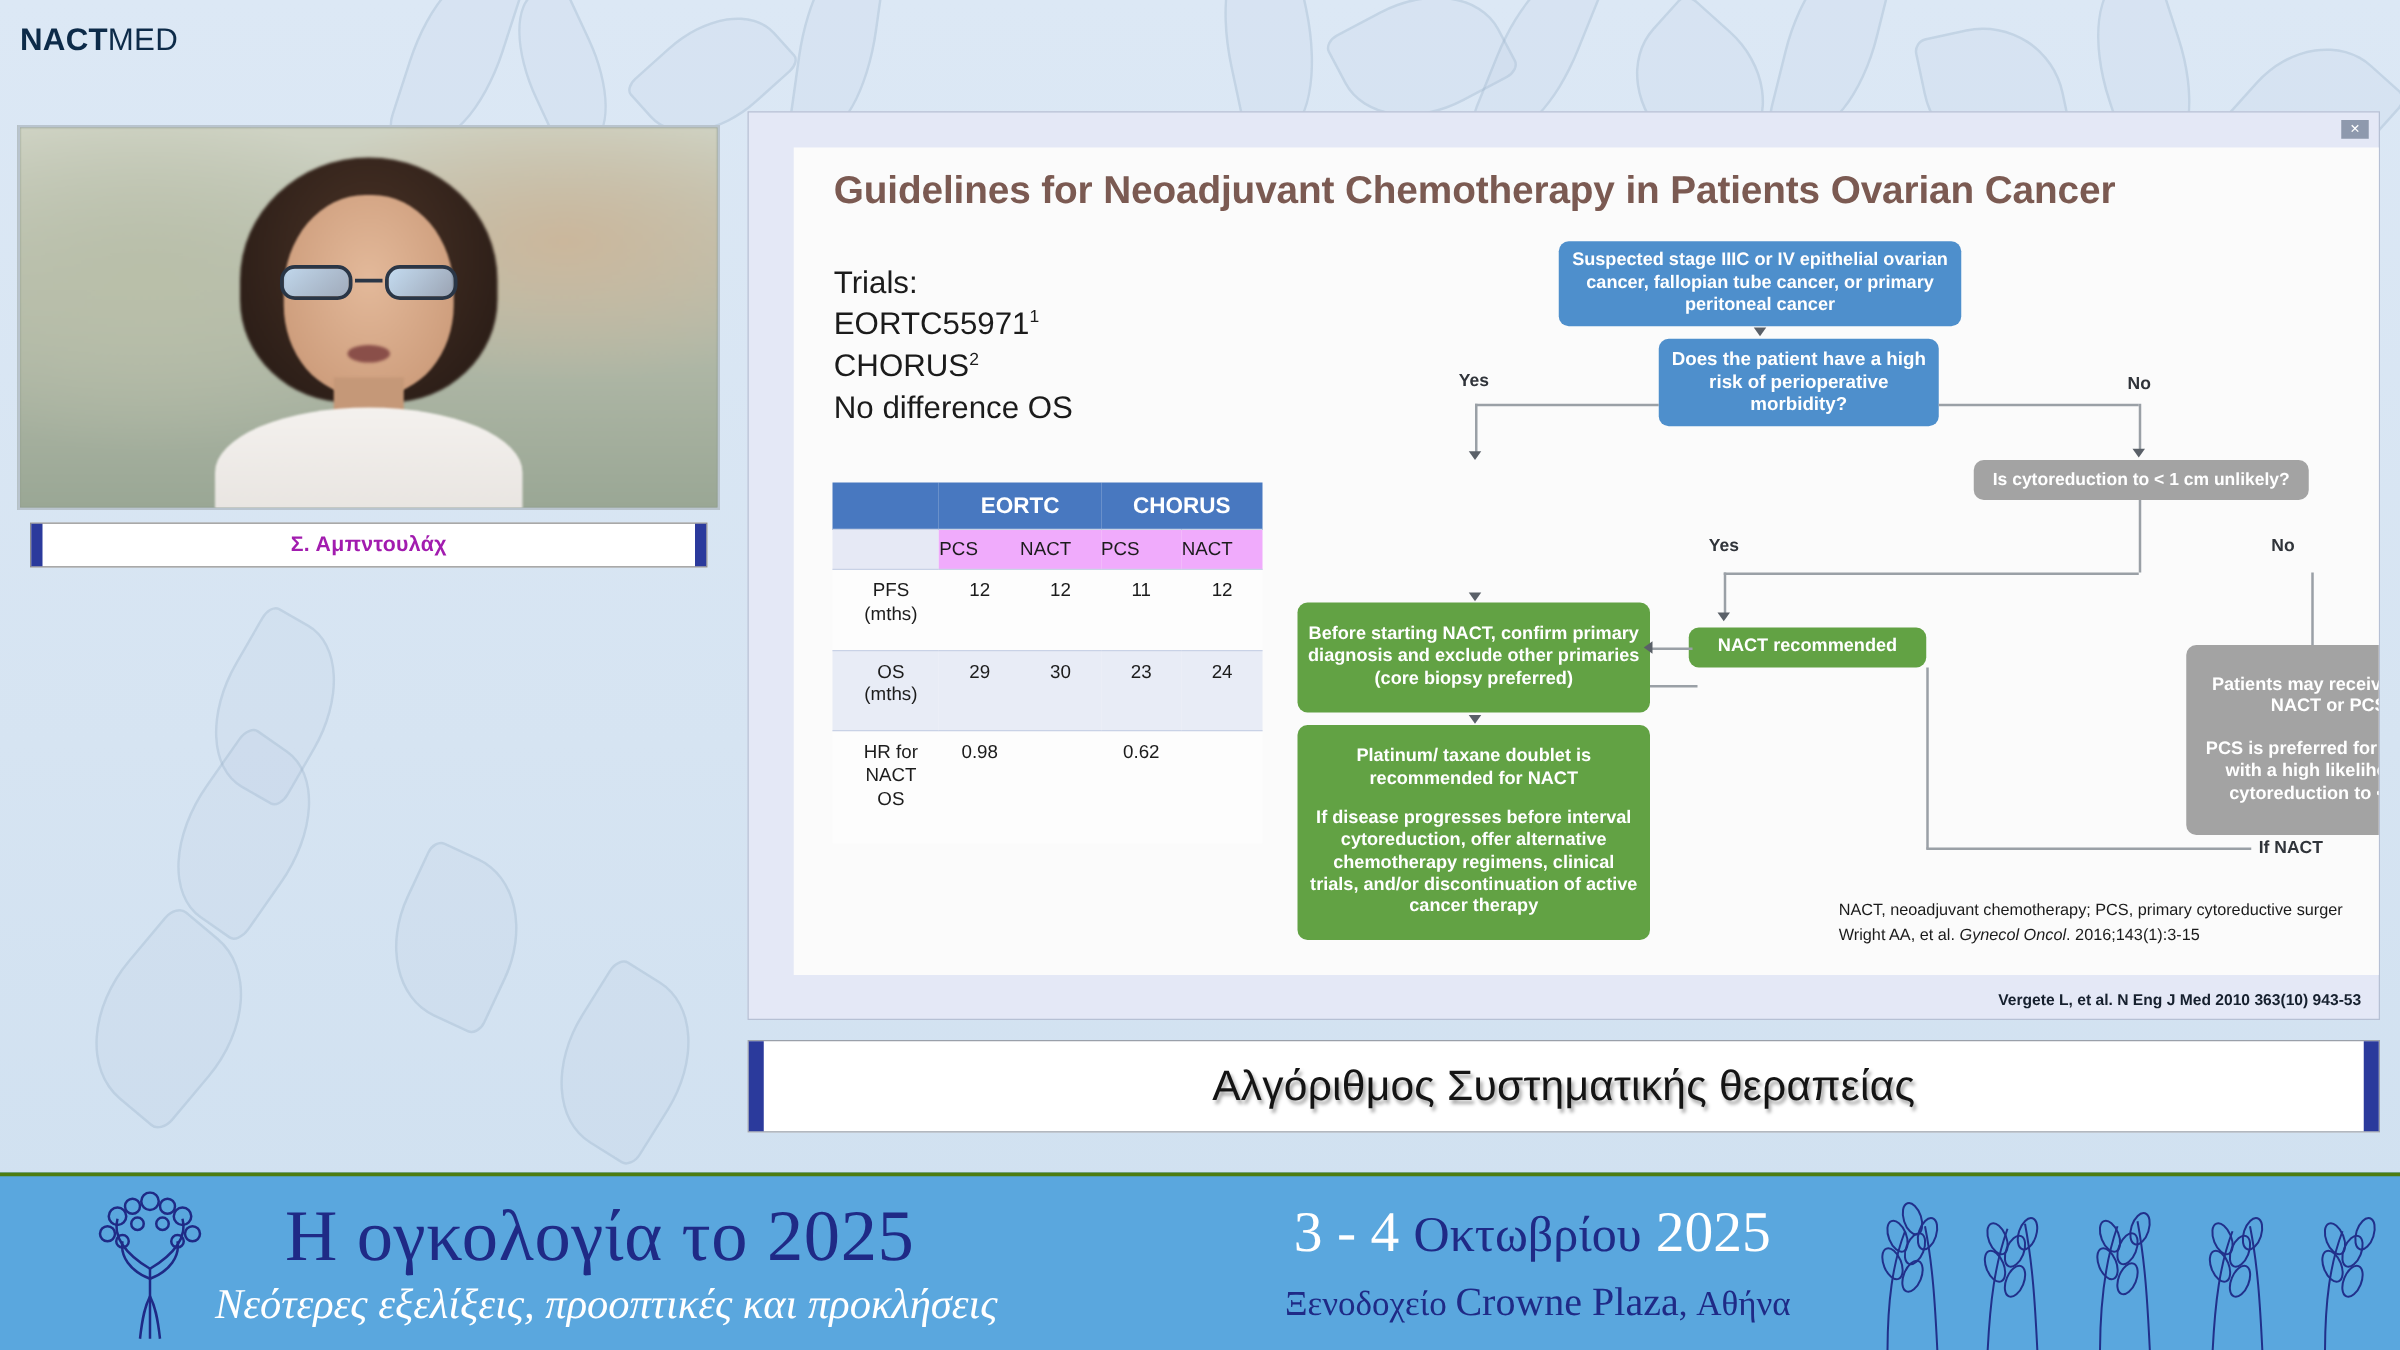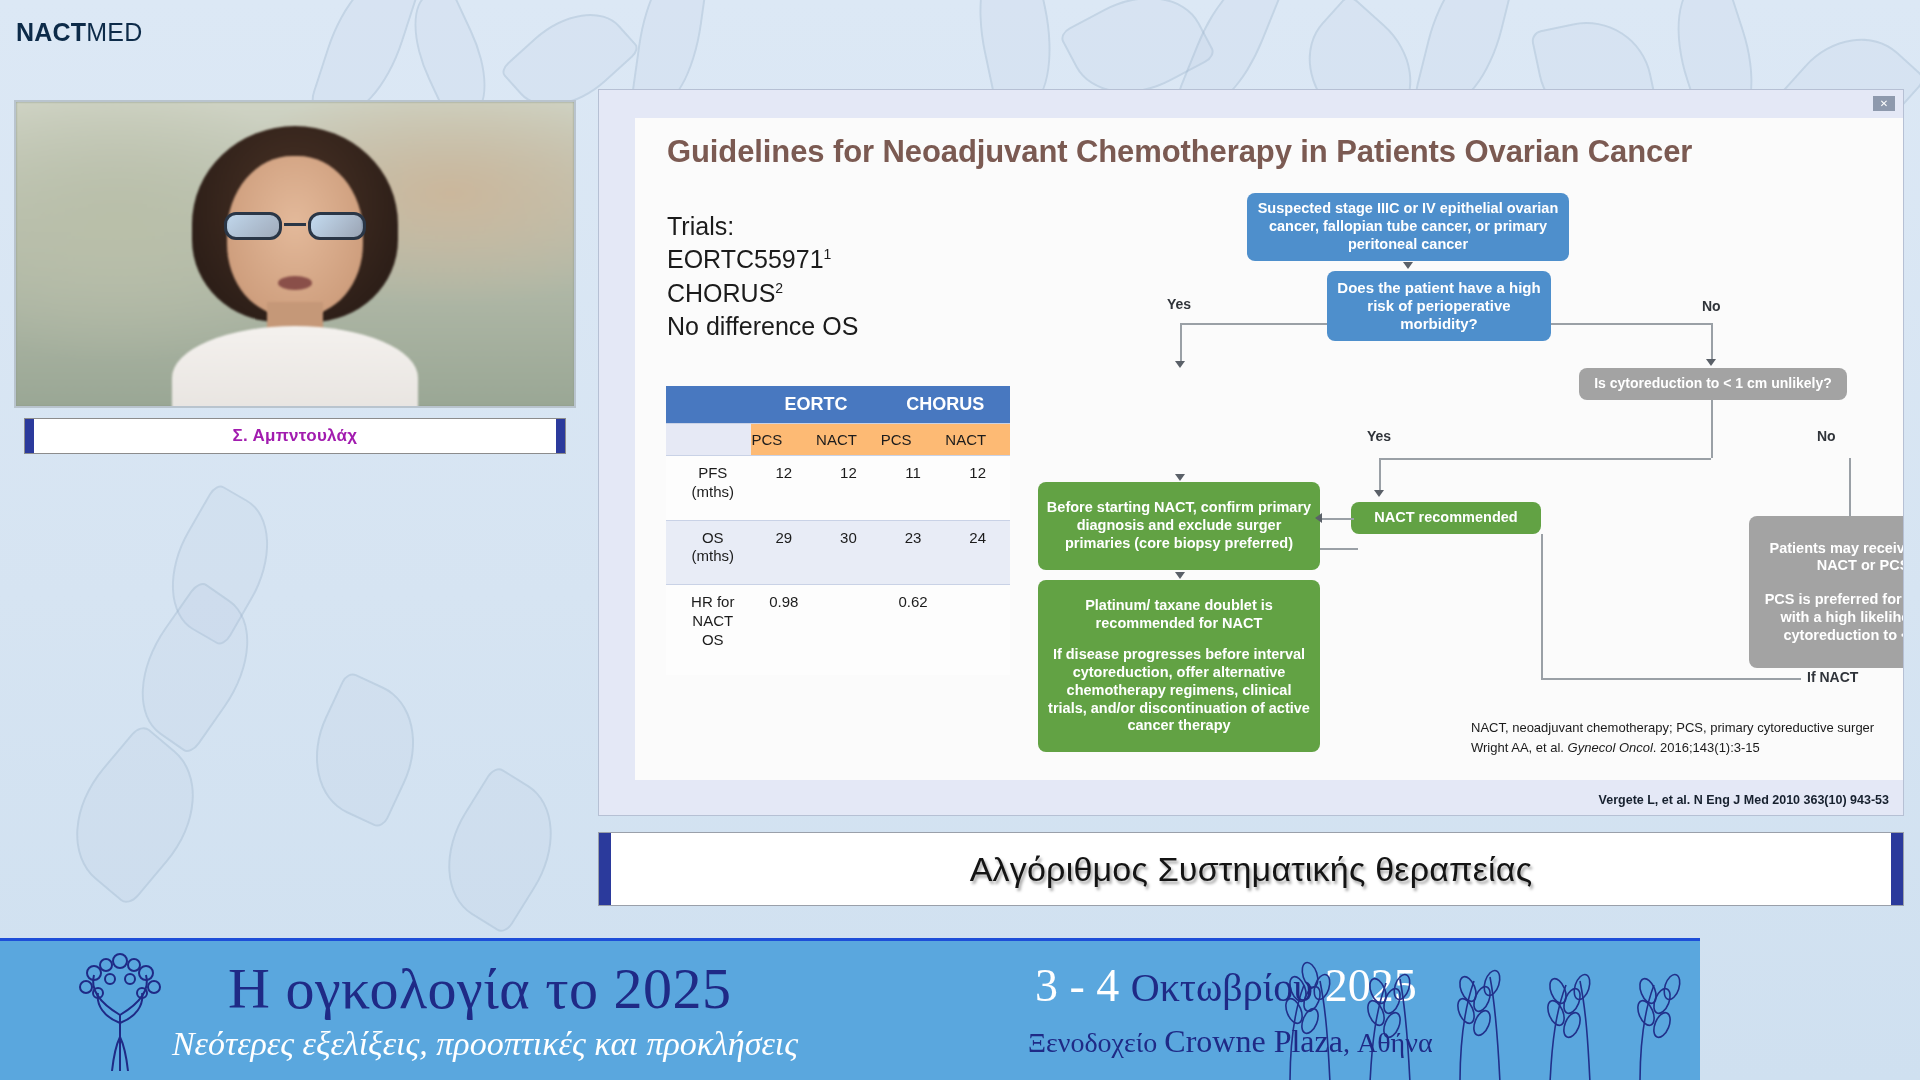--- a/index.html
+++ b/index.html
@@ -163,21 +163,21 @@
     width: 344px;
     border-collapse: collapse;
     font-size: 15px; color: #1c1c1c;
   }
   table.data th.grp {
     background: #4878c0; color: #fff; font-weight: 700;
     font-size: 18px; text-align: center; padding: 8px 0;
   }
   table.data th.blank { background: #4878c0; }
   table.data td.sub {
-    background: #fdba74; padding: 7px 0; text-align: left; font-size: 15px;
+    background: #f0abfc; padding: 7px 0; text-align: left; font-size: 15px;
   }
   table.data td.subblank { background: #e6e9f5; }
   table.data tr.r-odd td { background: #fdfdfd; }
   table.data tr.r-even td { background: #e8ecf6; }
   table.data td {
     padding: 8px 0 18px 0; vertical-align: top;
     border-top: 1px solid #c9d2e6;
     text-align: center;
   }
   table.data td.lbl { padding-left: 8px; width: 82px; line-height: 1.25; }
@@ -240,23 +240,23 @@
   .caption::before { left: 0; }
   .caption::after  { right: 0; }
   .caption span {
     font-size: 34px; color: #141414; letter-spacing: .2px;
     text-shadow: 2px 3px 3px rgba(0,0,0,.35);
   }
 
   
   .banner {
     position: absolute; left: 0; bottom: 0;
-    width: 1700px; height: 142px;
+    width: 1920px; height: 142px;
     background: #5aa7de;
-    border-top: 3px solid #1d4ed8;
+    border-top: 3px solid #4d7c0f;
     z-index: 7; overflow: hidden;
   }
   .ban-title {
     position: absolute; left: 228px; top: 14px;
     font-family: "Liberation Serif", serif;
     font-size: 58px; color: #1f2a86; letter-spacing: .5px;
   }
   .ban-sub {
     position: absolute; left: 60px; top: 84px;
     width: 850px; text-align: center;
@@ -415,21 +415,21 @@
       <div class="fline v" style="left:513px;top:205px;height:42px;"></div>
       <div class="fline v" style="left:1044px;top:205px;height:40px;"></div>
       <div class="arrow-d" style="left:508px;top:243px;"></div>
       <div class="arrow-d" style="left:1039px;top:241px;"></div>
 
 
       <div class="fbox gray" style="left:912px;top:250px;width:268px;height:32px;font-size:14px;">Is cytoreduction to &lt; 1 cm unlikely?</div>
 
       <div class="arrow-d" style="left:508px;top:356px;"></div>
 
-      <div class="fbox green" style="left:371px;top:364px;width:282px;height:88px;font-size:14.5px;">Before starting NACT, confirm primary diagnosis and exclude surger primaries (core biopsy preferred)</div>
+      <div class="fbox green" style="left:371px;top:364px;width:282px;height:88px;font-size:14.5px;">Before starting NACT, confirm primary diagnosis and exclude other primaries (core biopsy preferred)</div>
 
       <div class="arrow-d" style="left:508px;top:454px;"></div>
 
       <div class="fbox green" style="left:371px;top:462px;width:282px;height:172px;font-size:14.5px;flex-direction:column;gap:14px;">
         <div>Platinum/ taxane doublet is recommended for NACT</div>
         <div>If disease progresses before interval cytoreduction, offer alternative chemotherapy regimens, clinical trials, and/or discontinuation of active cancer therapy</div>
       </div>
 
       <div class="fline v" style="left:1044px;top:282px;height:58px;"></div>
       <div class="flabel" style="left:700px;top:310px;">Yes</div>

